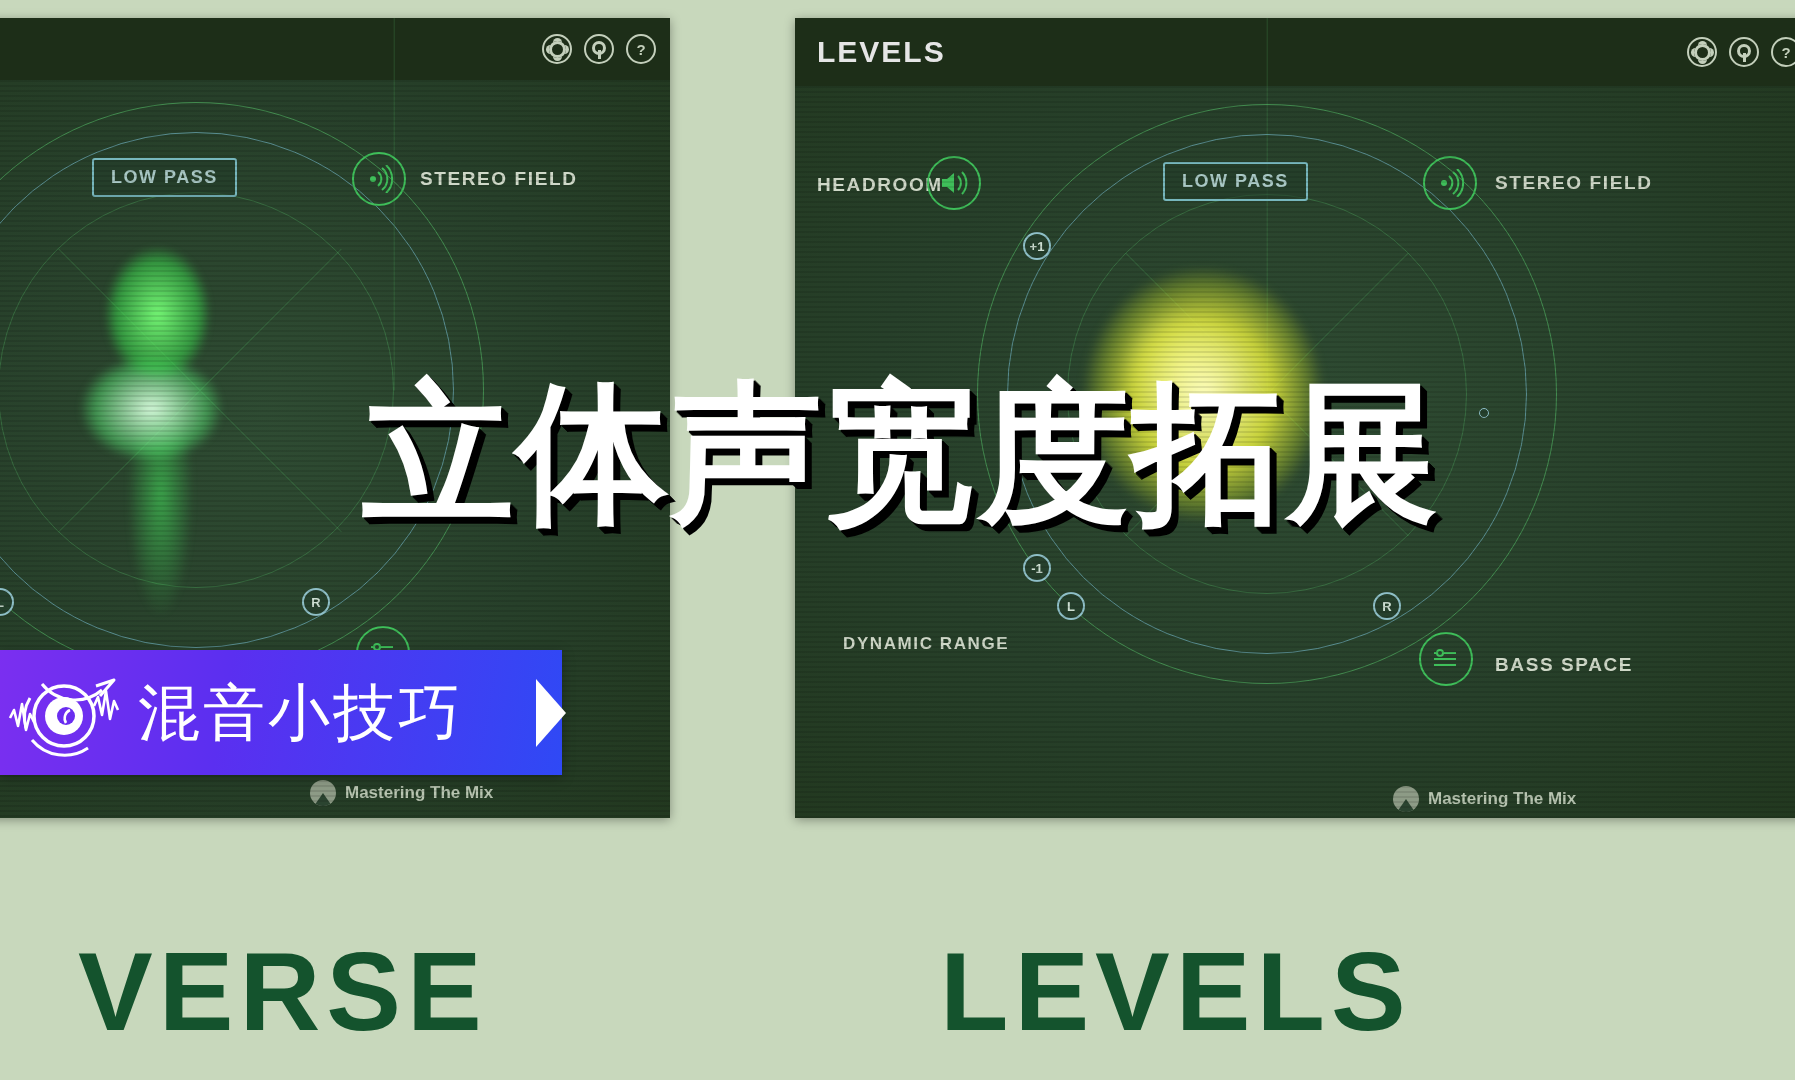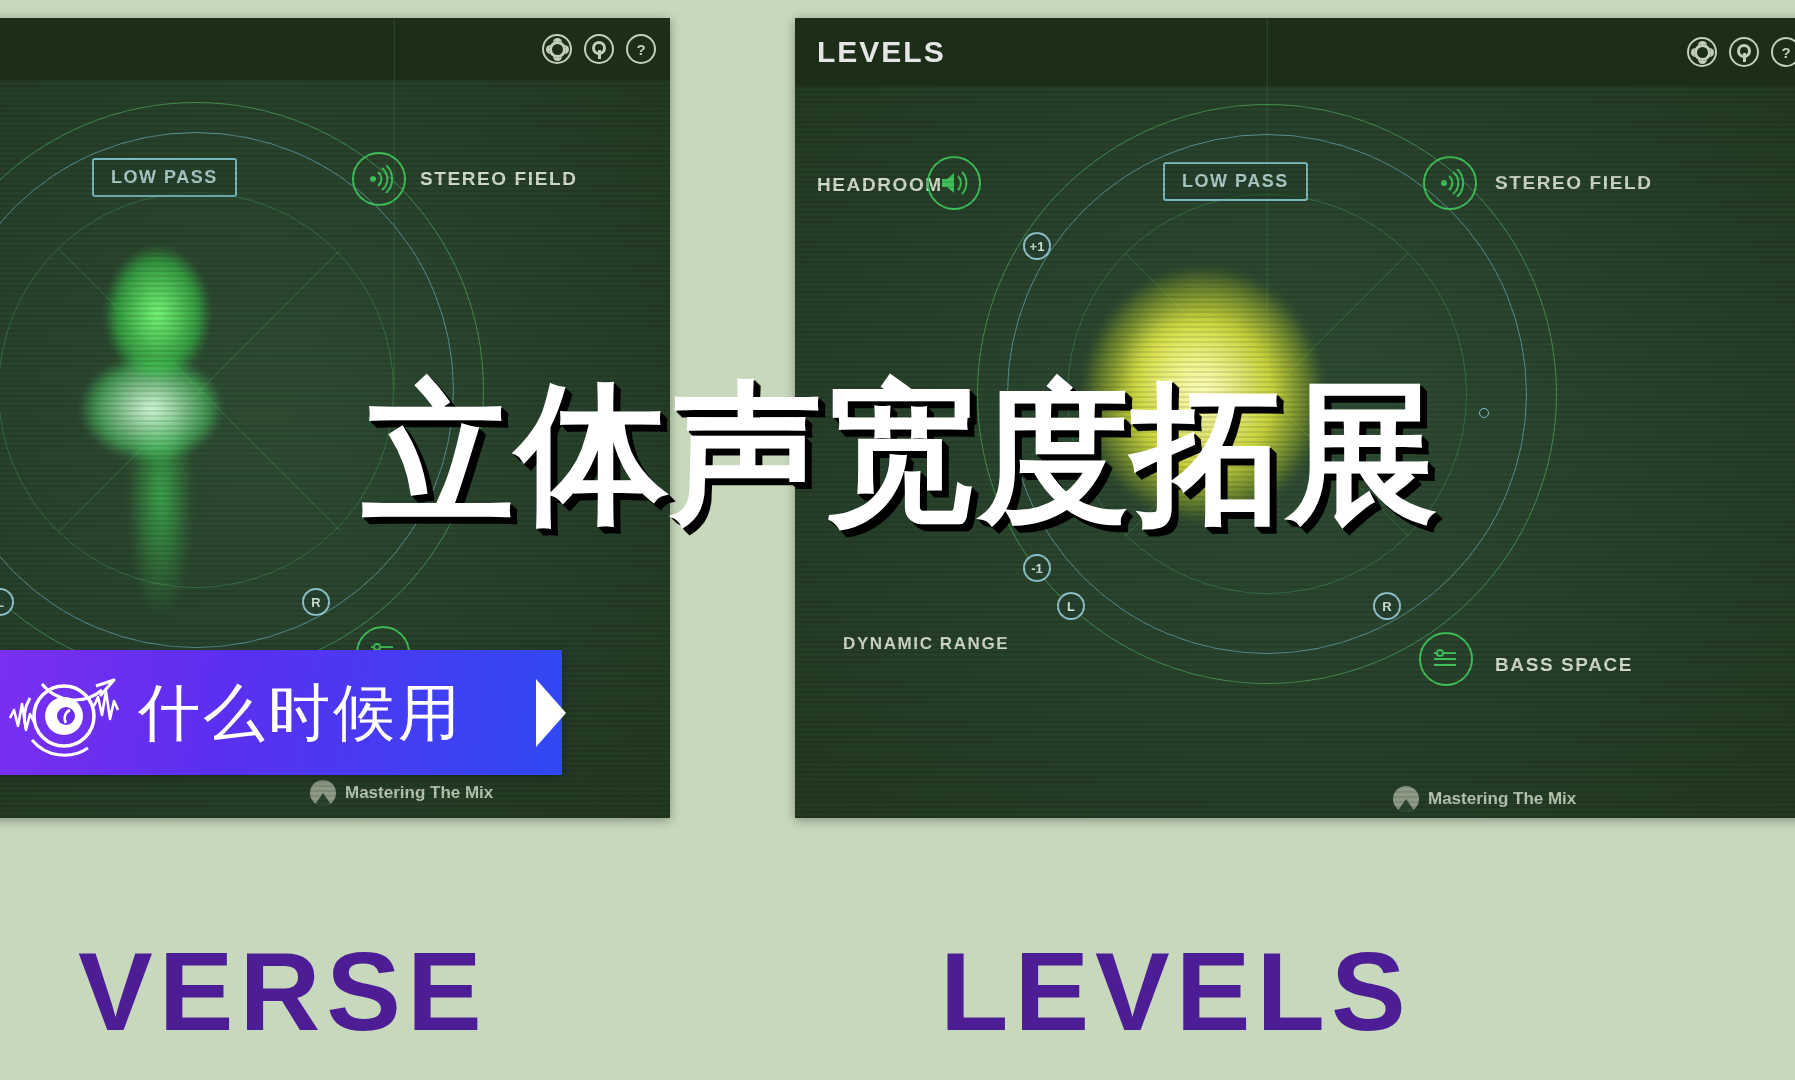--- a/index.html
+++ b/index.html
@@ -168,21 +168,21 @@
   .badge-arrow {
     position:absolute; right:-4px; top:50%; transform:translateY(-50%);
     width:0;height:0;
     border-top:34px solid transparent; border-bottom:34px solid transparent;
     border-left:30px solid #fff;
   }
 
   
   .section-label {
     position:absolute; bottom:24px;
-    font-size:112px; font-weight:bold; color:#4c1d95;
+    font-size:112px; font-weight:bold; color:#14532d;
     letter-spacing:6px; font-family:"Liberation Sans", sans-serif;
   }
   .sec-verse  { left:78px; }
   .sec-chorus { left:940px; }
 </style>
 </head>
 <body>
 
 <div id="stage">
 
@@ -311,20 +311,20 @@
       <circle cx="56" cy="58" r="19" fill="#fff"></circle>
       <circle cx="58" cy="58" r="9" fill="#6a2df0"></circle>
       <path d="M62 52a9 9 0 00-4 13" fill="none" stroke="#fff" stroke-width="2.5"></path>
       <path d="M34 26a42 42 0 0060 6" fill="none" stroke="#fff" stroke-width="3"></path>
       <path d="M24 82a42 42 0 0056 8" fill="none" stroke="#fff" stroke-width="3"></path>
       <path d="M22 40a38 38 0 00-4 30" fill="none" stroke="#fff" stroke-width="3"></path>
       <path d="M88 28l18-6-14 16" fill="none" stroke="#fff" stroke-width="3" stroke-linejoin="round"></path>
       <path d="M2 60l4-8 4 16 4-22 4 26 4-16 4 8" fill="none" stroke="#fff" stroke-width="2.6" stroke-linejoin="round"></path>
       <path d="M86 48l4-9 4 18 4-24 4 28 4-18 4 9" fill="none" stroke="#fff" stroke-width="2.6" stroke-linejoin="round"></path>
     </svg>
-    <span class="badge-text">什么时候用</span>
+    <span class="badge-text">混音小技巧</span>
     <span class="badge-arrow"></span>
   </div>
 
   <div class="section-label sec-verse">VERSE</div>
   <div class="section-label sec-chorus">LEVELS</div>
 
 </div>
 
 </body></html>

